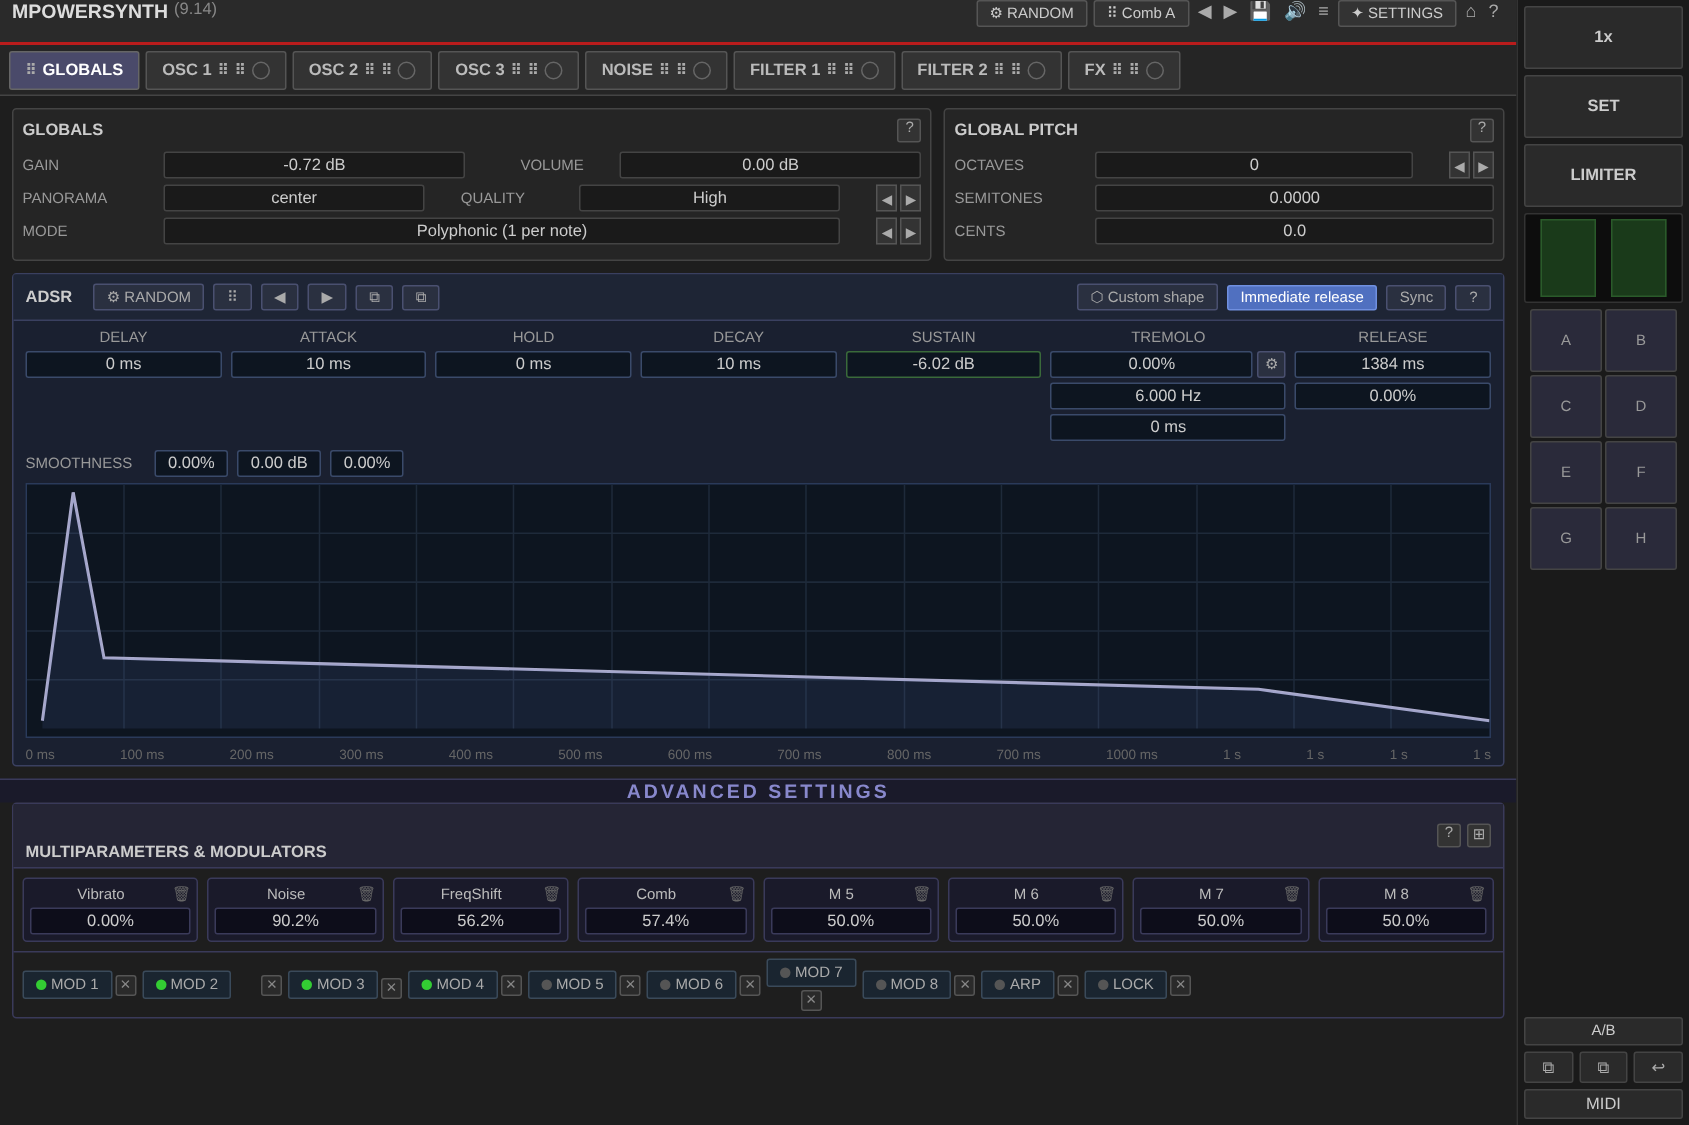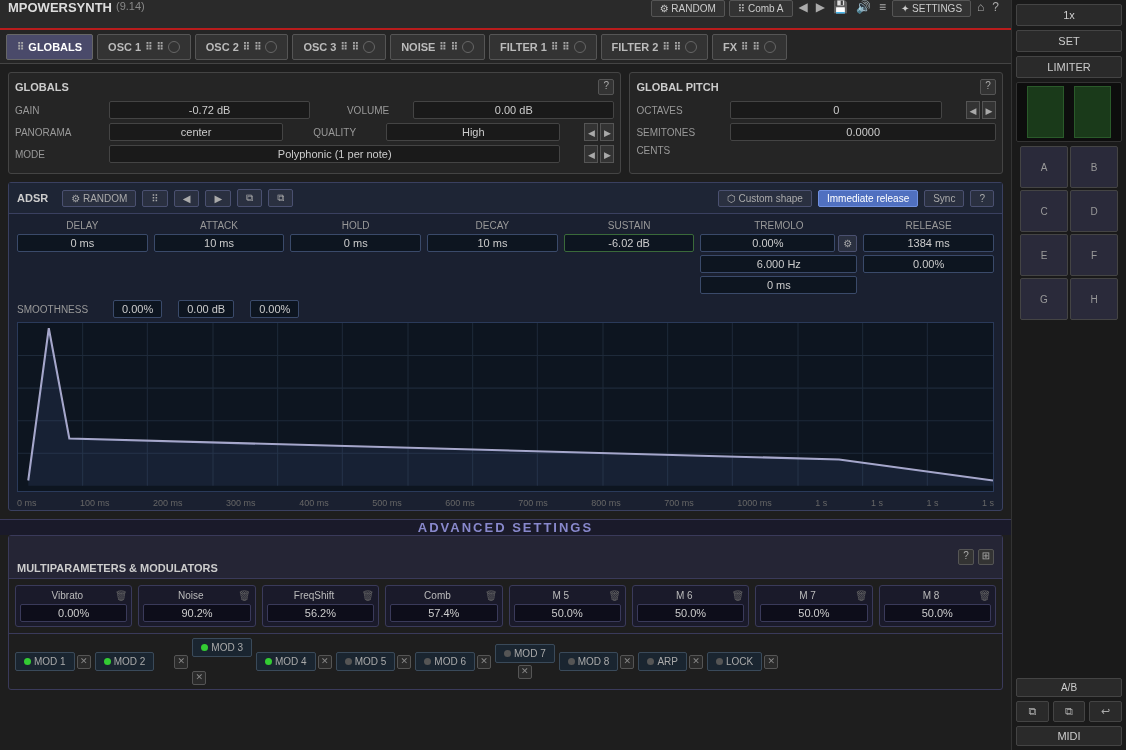--- a/index.html
+++ b/index.html
@@ -236,21 +236,21 @@
     .tremolo-col {
       flex: 1.2;
     }
     .release-col {
       flex: 1;
     }
     .smoothness-row {
       display: flex;
       align-items: center;
       padding: 0 8px 4px 8px;
-      gap: 16px;
+      gap: 6px;
     }
     .smoothness-label {
       color: #999;
       font-size: 10px;
       width: 80px;
     }
     .smoothness-value {
       background: #0d1520;
       border: 1px solid #3a4a6a;
       color: #ccc;
@@ -397,25 +397,26 @@
       flex-direction: column;
       align-items: center;
       padding: 4px;
       gap: 4px;
     }
     .right-btn {
       background: #2a2a2a;
       border: 1px solid #444;
       color: #ccc;
       width: 100%;
-      padding: 4px;
-      text-align: center;
-      cursor: pointer;
-      font-size: 11px;
-      border-radius: 2px;
+      padding: 14px;
+      text-align: center;
+      cursor: pointer;
+      font-size: 11px;
+      border-radius: 2px;
+      font-weight: bold;
     }
     .piano-section {
       width: 100%;
       flex: 1;
       display: flex;
       flex-direction: column;
       gap: 2px;
     }
     .piano-row {
       display: flex;
@@ -581,21 +582,21 @@
         </div>
         <div class="param-row">
           <span class="param-label">GAIN</span>
           <div class="param-value">-0.72 dB</div>
           <span class="param-label" style="width:55px;text-align:right;">VOLUME</span>
           <div class="param-value">0.00 dB</div>
         </div>
         <div class="param-row">
           <span class="param-label">PANORAMA</span>
           <div class="param-value">center</div>
-          <span class="param-label" style="width:55px;text-align:center;">QUALITY</span>
+          <span class="param-label" style="width:55px;text-align:left;">QUALITY</span>
           <div class="param-value">High</div>
           <div class="param-arrows">
             <button class="arrow-btn">◀</button>
             <button class="arrow-btn">▶</button>
           </div>
         </div>
         <div class="param-row">
           <span class="param-label">MODE</span>
           <div class="param-value" style="flex:2;">Polyphonic (1 per note)</div>
           <div class="param-arrows">
@@ -617,20 +618,21 @@
             <button class="arrow-btn">◀</button>
             <button class="arrow-btn">▶</button>
           </div>
         </div>
         <div class="param-row">
           <span class="param-label">SEMITONES</span>
           <div class="param-value">0.0000</div>
         </div>
         <div class="param-row">
           <span class="param-label">CENTS</span>
+          <div class="param-value">0.0</div>
         </div>
       </div>
     </div>
 
     <div class="adsr-section">
       <div class="adsr-header">
         <span class="adsr-title">ADSR</span>
         <button class="adsr-btn">⚙ RANDOM</button>
         <button class="adsr-btn">⠿</button>
         <button class="adsr-btn">◀</button>
@@ -813,21 +815,21 @@
     </button>
     <span class="mod-btn-delete">✕</span>
   </div>
           <div style="display: flex; align-items: center; gap: 20px;">
     <button class="mod-btn">
       <span style="width:7px;height:7px;border-radius:50%;background:#33cc33;display:inline-block;"></span>
       MOD 2
     </button>
     <span class="mod-btn-delete">✕</span>
   </div>
-          <div style="display: flex; align-items: flex-start; gap: 14px; flex-direction: column;">
+          <div style="display: flex; align-items: flex-end; gap: 2px;">
     <button class="mod-btn">
       <span style="width:7px;height:7px;border-radius:50%;background:#33cc33;display:inline-block;"></span>
       MOD 3
     </button>
     <span class="mod-btn-delete">✕</span>
   </div>
           <div style="display: flex; align-items: center; gap: 2px;">
     <button class="mod-btn">
       <span style="width:7px;height:7px;border-radius:50%;background:#33cc33;display:inline-block;"></span>
       MOD 4

